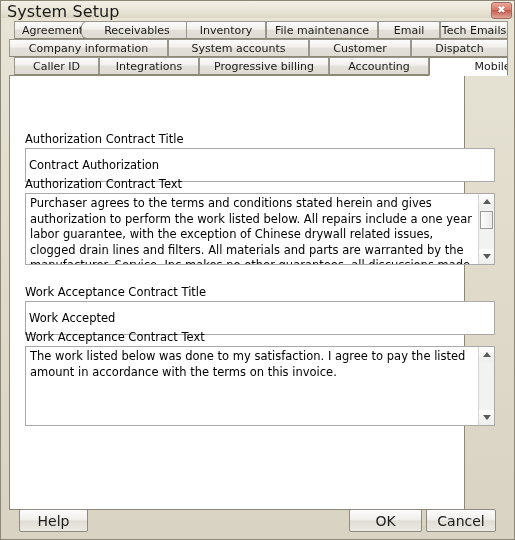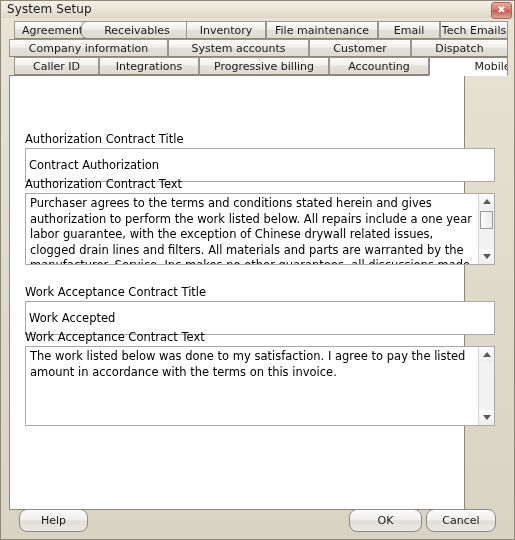--- a/index.html
+++ b/index.html
@@ -31,21 +31,21 @@
     position: absolute;
     left: 0; top: 0;
     width: 515px;
     height: 17px;
     background: linear-gradient(to bottom, #f3f0e6 0%, #e9e5d7 55%, #dcd7c5 100%);
   }
   .titlebar-text {
     position: absolute;
     left: 6px; top: 1px;
     font-family: "DejaVu Sans", sans-serif;
-    font-size: 12px;
+    font-size: 16px;
     color: #1a1a1a;
     letter-spacing: 0.1px;
     white-space: nowrap;
   }
   .close-btn {
     position: absolute;
     right: 4px; top: 1px;
     width: 19px; height: 15px;
     border: 1px solid #9c6a5e;
     border-radius: 3px;
@@ -198,26 +198,26 @@
     cursor: pointer;
   }
 
   
   .btn {
     position: absolute;
     box-sizing: border-box;
     height: 23px;
     background: linear-gradient(to bottom, #fbfbfb 0%, #f0efeb 46%, #e0ded5 52%, #ebe9e2 100%);
     border: 1px solid #8e8a80;
-    border-radius: 8px;
+    border-radius: 2px;
     display: flex;
     align-items: center;
     justify-content: center;
     font-family: "DejaVu Sans", sans-serif;
-    font-size: 11px;
+    font-size: 14px;
     color: #1a1a1a;
     cursor: pointer;
     box-shadow: inset 0 1px 0 rgba(255,255,255,0.85);
   }
 </style>
 </head>
 <body>
 
 <div class="window">
 

